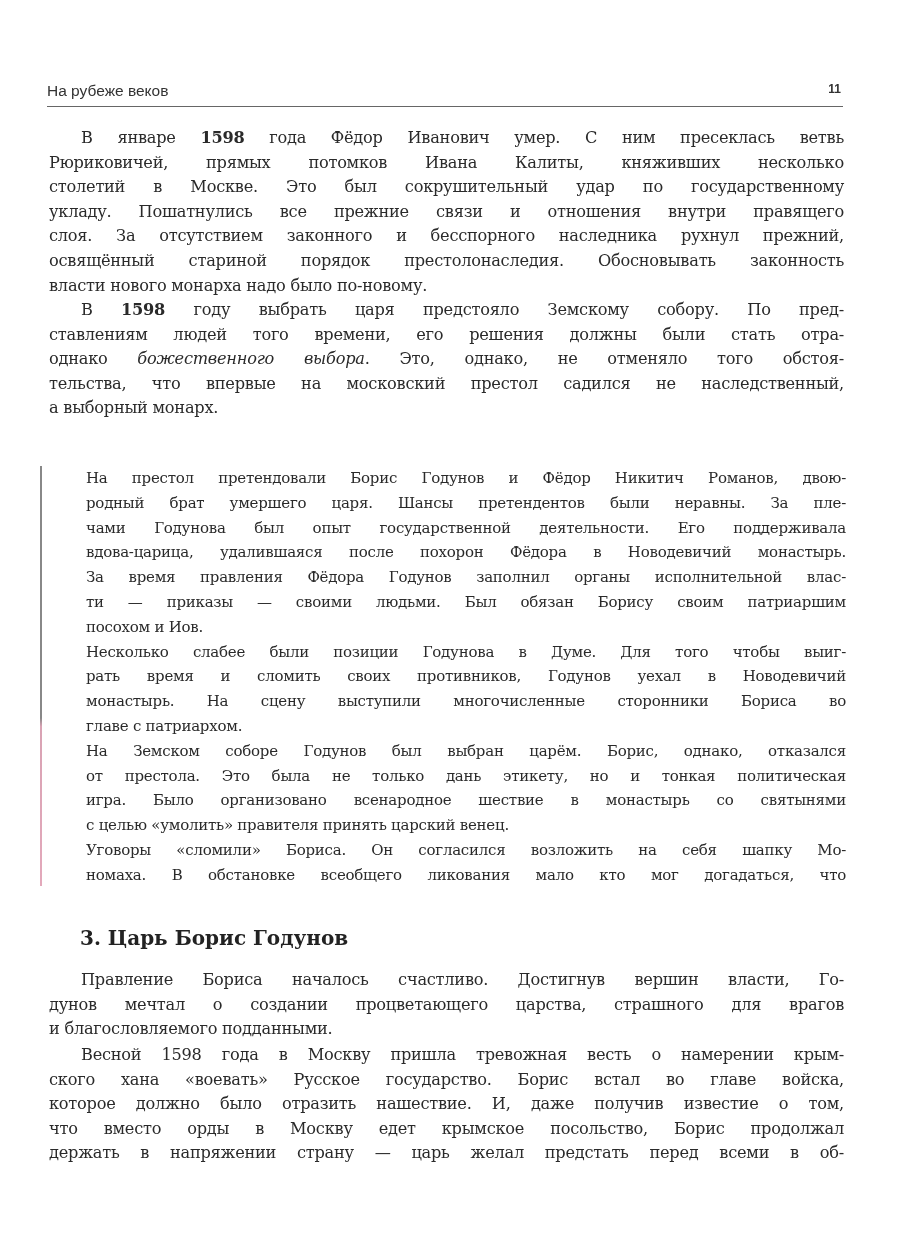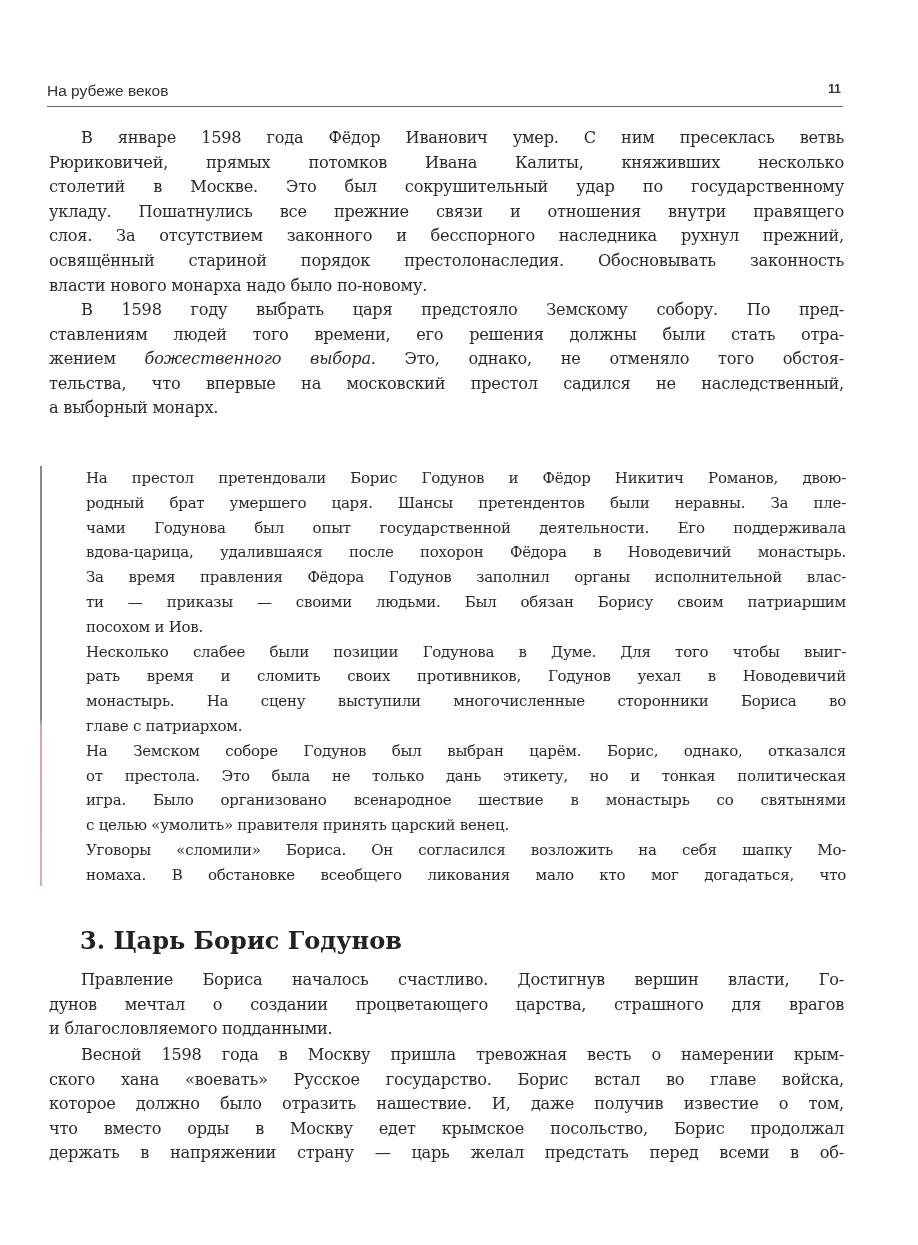--- a/index.html
+++ b/index.html
@@ -14,36 +14,36 @@
   .head-rule { position: absolute; left: 47px; top: 106px; width: 796px; height: 0; border-top: 1.5px solid #666; }
 
   .body-text {
     position: absolute; left: 49px; width: 795px;
     font-family: "DejaVu Serif", serif; font-size: 16.2px; line-height: 24.6px;
     letter-spacing: -0.25px; color: #2a2a2a;
   }
   .line { white-space: nowrap; text-align: justify; text-align-last: justify; display: block; height: 24.6px; }
   .line.last { text-align-last: left; }
   .indent { padding-left: 32px; }
-  b { font-weight: normal; }
+  b { font-weight: bold; }
   i { font-style: italic; }
 
   .aside {
     position: absolute; left: 40px; top: 466px; width: 806px; height: 430px;
   }
   .aside-bar {
     position: absolute; left: 0; top: 0; width: 2px; height: 420px;
     background: linear-gradient(#888 0%, #888 60%, #d9a3b4 62%, #e3a9bb 100%);
   }
   .aside .body-text { left: 46px; width: 760px; top: 0; font-size: 15px; line-height: 24.8px; }
   .aside .line { height: 24.8px; }
 
   .section-head {
     position: absolute; left: 80px; top: 926px;
-    font-family: "DejaVu Serif", serif; font-weight: bold; font-size: 24px; color: #222;
+    font-family: "DejaVu Serif", serif; font-weight: bold; font-size: 20px; color: #222;
   }
 </style>
 </head>
 <body>
 
 <div class="page">
 
   <div class="running-head">
     <span class="title">На рубеже веков</span>
     <span class="num">11</span>
@@ -56,21 +56,21 @@
     <span class="line">столетий в Москве. Это был сокрушительный удар по государственному</span>
     <span class="line">укладу. Пошатнулись все прежние связи и отношения внутри правящего</span>
     <span class="line">слоя. За отсутствием законного и бесспорного наследника рухнул прежний,</span>
     <span class="line">освящённый стариной порядок престолонаследия. Обосновывать законность</span>
     <span class="line last">власти нового монарха надо было по-новому.</span>
   </div>
 
   <div class="body-text" style="top:298px;">
     <span class="line indent"><span>В </span><b>1598</b><span> году выбрать царя предстояло Земскому собору. По пред-</span></span>
     <span class="line">ставлениям людей того времени, его решения должны были стать отра-</span>
-    <span class="line"><span>жением </span><i>божественного выбора</i><span>. Это, однако, не отменяло того обстоя-</span></span>
+    <span class="line"><span>однако </span><i>божественного выбора</i><span>. Это, однако, не отменяло того обстоя-</span></span>
     <span class="line">тельства, что впервые на московский престол садился не наследственный,</span>
     <span class="line last">а выборный монарх.</span>
   </div>
 
   <div class="aside">
     <div class="aside-bar"></div>
     <div class="body-text">
       <span class="line">На престол претендовали Борис Годунов и Фёдор Никитич Романов, двою-</span>
       <span class="line">родный брат умершего царя. Шансы претендентов были неравны. За пле-</span>
       <span class="line">чами Годунова был опыт государственной деятельности. Его поддерживала</span>

